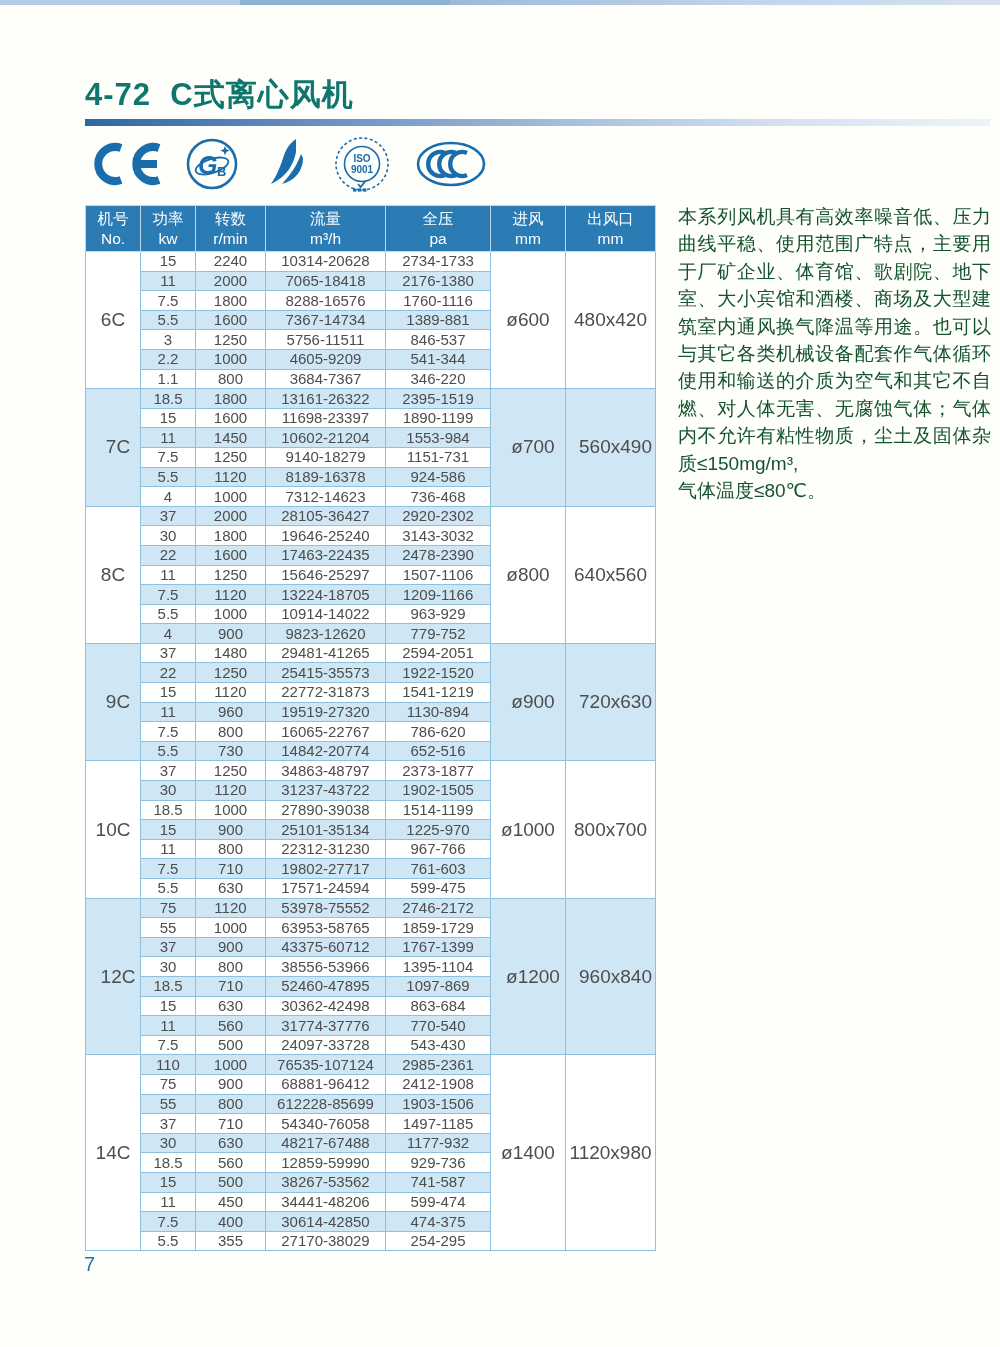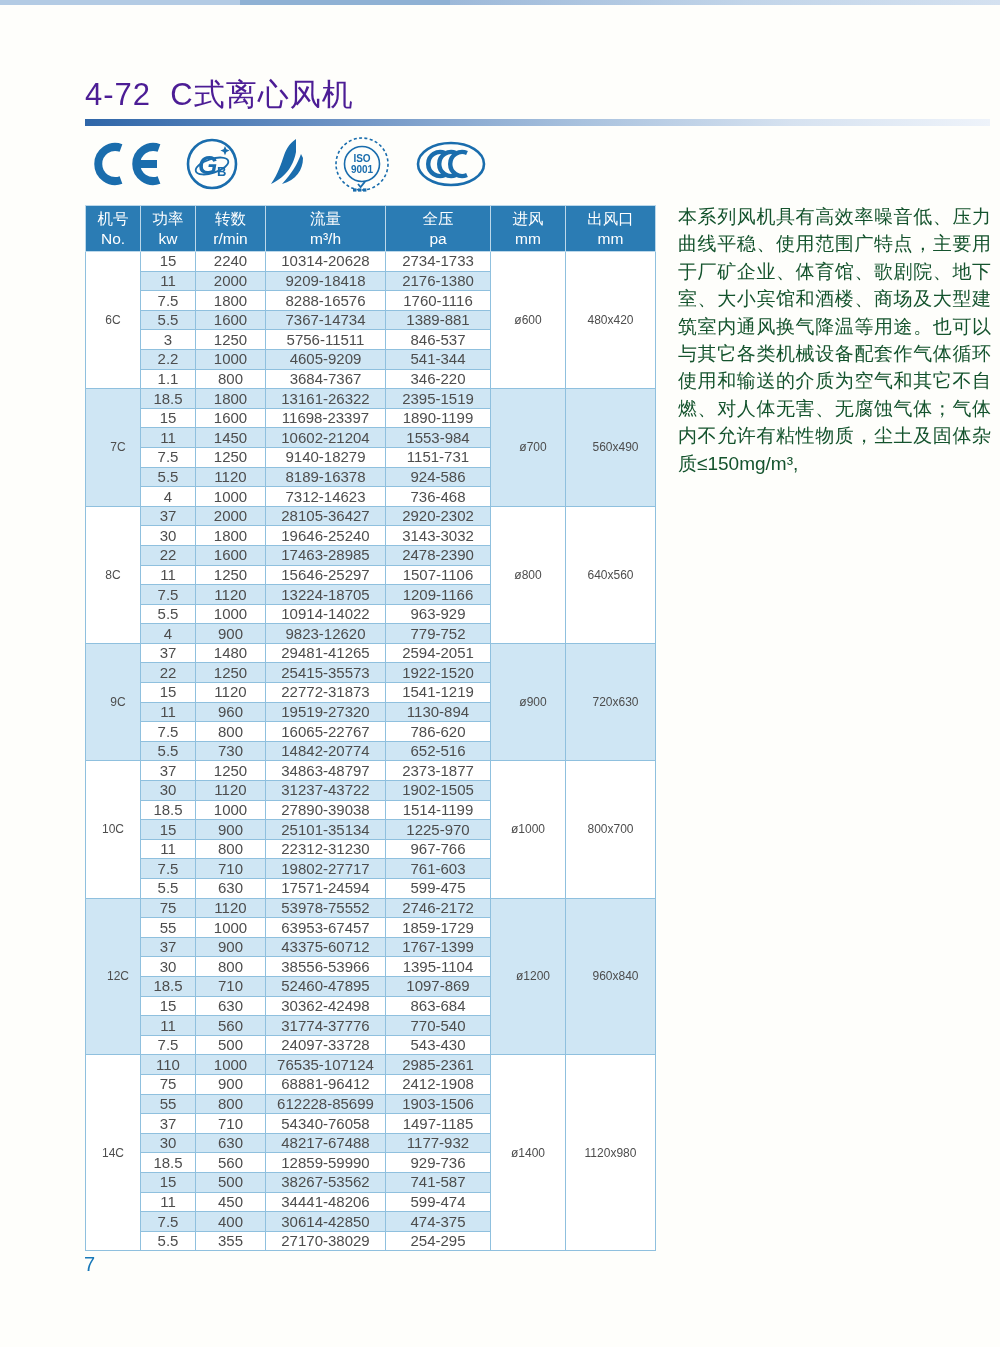--- a/index.html
+++ b/index.html
@@ -8,21 +8,21 @@
   .page {
     position:relative; width:1000px; height:1347px; margin:0 auto;
     background:#fefefb; overflow:hidden;
   }
   .top-bar {
     position:absolute; left:0; top:0; width:1000px; height:5px;
     background:linear-gradient(90deg,#b3cbe4 0%,#b3cbe4 24%,#8fb1d4 24%,#8fb1d4 45%,#9db9d9 45%,#c2d5e9 75%,#d4e1f0 100%);
   }
   .page-title {
     position:absolute; left:85px; top:74px;
-    font-size:31px; font-weight:normal; color:#4c1d95;
+    font-size:31px; font-weight:bold; color:#0f766e;
     white-space:pre; letter-spacing:1px;
   }
   .title-rule {
     position:absolute; left:85px; top:119px; width:905px; height:7px;
     background:linear-gradient(90deg,#2f66a8 0%,#6d93c4 28%,#a9c2de 55%,#d6e2f0 78%,#eef3fa 100%);
   }
   .cert-row {
     position:absolute; left:85px; top:136px; height:56px;
     display:flex; align-items:center; gap:24px;
   }
@@ -37,21 +37,21 @@
   .spec-table th {
     background:#2b7cb4; color:#ffffff; font-weight:normal;
     border:1px solid #bcd8ea; padding:2px 0; height:46px;
   }
   .spec-table th div { line-height:20px; font-size:15.5px; }
   .spec-table td {
     border:1px solid #8fc0de; height:19.6px; padding:0;
     line-height:1.05; background:#ffffff;
   }
   .spec-table tr.alt td.data-cell { background:#cfe6f4; }
-  .spec-table td.group-cell { background:#ffffff; font-size:12px; }
+  .spec-table td.group-cell { background:#ffffff; font-size:19px; }
   .spec-table td.group-cell.blue { background:#cfe6f4;padding-left:10px; }
 
   .description {
     position:absolute; left:678px; top:203px; width:313px;
     font-size:19px; line-height:27.4px; color:#14532d;
     text-align:justify; text-justify:inter-character;
   }
   .page-number {
     position:absolute; left:84px; top:1253px;
     font-size:20px; color:#1878b8;
@@ -165,21 +165,21 @@
           <td class="data-cell">15</td>
           <td class="data-cell">2240</td>
           <td class="data-cell">10314-20628</td>
           <td class="data-cell">2734-1733</td>
           <td class="group-cell" rowspan="7">ø600</td>
           <td class="group-cell" rowspan="7">480x420</td>
         </tr>
         <tr class="alt">
           <td class="data-cell">11</td>
           <td class="data-cell">2000</td>
-          <td class="data-cell">9209-18418</td>
+          <td class="data-cell">7065-18418</td>
           <td class="data-cell">2176-1380</td>
         </tr>
         <tr>
           <td class="data-cell">7.5</td>
           <td class="data-cell">1800</td>
           <td class="data-cell">8288-16576</td>
           <td class="data-cell">1760-1116</td>
         </tr>
         <tr class="alt">
           <td class="data-cell">5.5</td>
@@ -255,21 +255,21 @@
         </tr>
         <tr>
           <td class="data-cell">30</td>
           <td class="data-cell">1800</td>
           <td class="data-cell">19646-25240</td>
           <td class="data-cell">3143-3032</td>
         </tr>
         <tr class="alt">
           <td class="data-cell">22</td>
           <td class="data-cell">1600</td>
-          <td class="data-cell">17463-28985</td>
+          <td class="data-cell">17463-22435</td>
           <td class="data-cell">2478-2390</td>
         </tr>
         <tr>
           <td class="data-cell">11</td>
           <td class="data-cell">1250</td>
           <td class="data-cell">15646-25297</td>
           <td class="data-cell">1507-1106</td>
         </tr>
         <tr class="alt">
           <td class="data-cell">7.5</td>
@@ -378,21 +378,21 @@
           <td class="data-cell">75</td>
           <td class="data-cell">1120</td>
           <td class="data-cell">53978-75552</td>
           <td class="data-cell">2746-2172</td>
           <td class="group-cell blue" rowspan="8">ø1200</td>
           <td class="group-cell blue" rowspan="8">960x840</td>
         </tr>
         <tr>
           <td class="data-cell">55</td>
           <td class="data-cell">1000</td>
-          <td class="data-cell">63953-67457</td>
+          <td class="data-cell">63953-58765</td>
           <td class="data-cell">1859-1729</td>
         </tr>
         <tr class="alt">
           <td class="data-cell">37</td>
           <td class="data-cell">900</td>
           <td class="data-cell">43375-60712</td>
           <td class="data-cell">1767-1399</td>
         </tr>
         <tr>
           <td class="data-cell">30</td>
@@ -485,17 +485,18 @@
           <td class="data-cell">5.5</td>
           <td class="data-cell">355</td>
           <td class="data-cell">27170-38029</td>
           <td class="data-cell">254-295</td>
         </tr>
       </tbody>
     </table>
 
   <div class="description">
     <p>本系列风机具有高效率噪音低、压力曲线平稳、使用范围广特点，主要用于厂矿企业、体育馆、歌剧院、地下室、大小宾馆和酒楼、商场及大型建筑室内通风换气降温等用途。也可以与其它各类机械设备配套作气体循环使用和输送的介质为空气和其它不自燃、对人体无害、无腐蚀气体；气体内不允许有粘性物质，尘土及固体杂质≤150mg/m³,</p>
+    <p>气体温度≤80℃。</p>
   </div>
 
   <div class="page-number">7</div>
 
 </div>
 
 </body></html>

